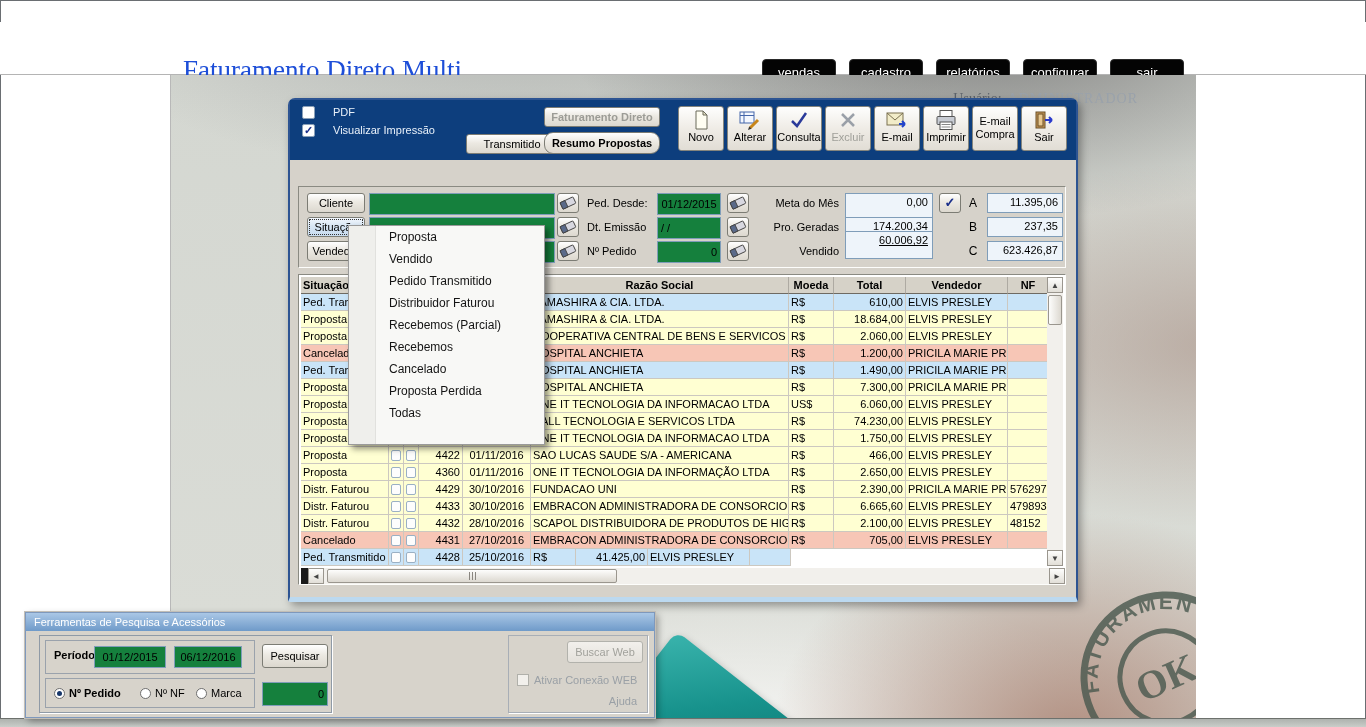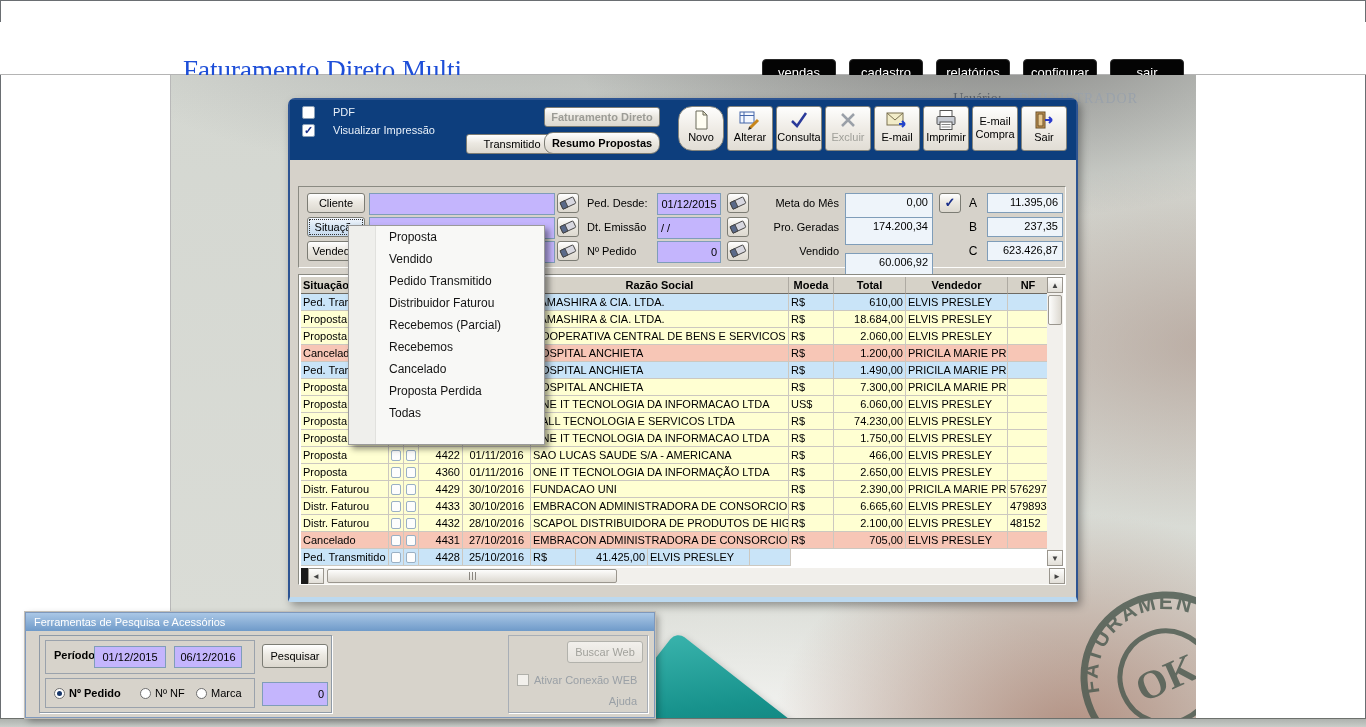--- a/index.html
+++ b/index.html
@@ -50,21 +50,21 @@
   .teal-obj { position:absolute; left:462px; top:598px; width:165px; height:85px;
     border-radius:10px; transform:rotate(38deg);
     background:linear-gradient(135deg,#3ab4ad,#17928c 45%,#0c6b66);
     box-shadow:3px 3px 8px rgba(0,0,0,.4); }
   .stamp { position:absolute; left:905px; top:512px; transform:rotate(-24deg); opacity:.78; }
 
   
   .btn3d { background:linear-gradient(#ffffff,#ece9e2 45%,#dcd8cf); border:1px solid #7c7c74;
     border-radius:3px; font-size:11px; color:#000; text-align:center; cursor:pointer; }
   .btn3d.disabled { color:#9c9c96; }
-  .tinput { background:#c4b5fd; border:1px solid #7f9db9; font-size:11px; color:#000;
+  .tinput { background:#15803d; border:1px solid #7f9db9; font-size:11px; color:#000;
     font-family:"Liberation Sans", sans-serif; padding:10px 3px; }
   .sumfield { background:#eef4fa; border:1px solid #7f9db9; font-size:11px; color:#000;
     text-align:right; padding:2px 4px 0 0; }
 
   
   .sw { position:absolute; left:288px; top:98px; width:790px; height:504px; background:#d6d2ca;
     border:2px solid #2d5492; border-bottom:5px solid #bcd9f0; border-radius:7px 7px 2px 2px;
     box-shadow:3px 4px 9px rgba(0,0,0,.35); z-index:5; }
   .sw-titlebar { position:relative; height:22px; border-radius:5px 5px 0 0;
     background:linear-gradient(#fdfeff,#d3e7f8 65%,#bedcf3); color:#14213f; font-size:12px;
@@ -211,21 +211,21 @@
         <span class="cbx-lbl">PDF</span>
       </div>
       <div class="cbx-row" style="top:24px;">
         <span class="cbx">✓</span>
         <span class="cbx-lbl">Visualizar Impressão</span>
       </div>
       <div class="btn3d btn-ferr">Transmitido</div>
       <div class="btn3d btn-fd disabled">Faturamento Direto</div>
       <div class="btn3d btn-rp">Resumo Propostas</div>
       <div id="toolbar">
-          <div class="tb-btn" style="left: 388px; border-radius: 14px;">
+          <div class="tb-btn" style="left: 388px;">
             <span class="ico"><svg width="22" height="22" viewBox="0 0 22 22">
                 <path d="M6 2h7l4 4v14H6z" fill="#fffef2" stroke="#6a6a5a"></path>
                 <path d="M13 2v4h4z" fill="#e8e4c8" stroke="#6a6a5a"></path>
               </svg></span>
             <span class="lbl">Novo</span>
           </div>
           <div class="tb-btn" style="left: 437px;">
             <span class="ico"><svg width="24" height="22" viewBox="0 0 24 22">
                 <rect x="2" y="3" width="14" height="11" fill="#f4f8ff" stroke="#4466aa"></rect>
                 <line x1="2" y1="6.5" x2="16" y2="6.5" stroke="#4466aa"></line>
@@ -333,21 +333,21 @@
       <div class="r-lbl" style="top:6px;">Meta do Mês</div>
       <div class="sumfield r-field" style="top:6px;">0,00</div>
       <div class="btn3d chk-btn" style="top:6px;">✓</div>
       <div class="abc" style="top:6px;">A</div>
       <div class="sumfield r2-field" style="top:6px;">11.395,06</div>
       <div class="r-lbl" style="top:30px;">Pro. Geradas</div>
       <div class="sumfield r-field" style="top:30px;">174.200,34</div>
       <div class="abc" style="top:30px;">B</div>
       <div class="sumfield r2-field" style="top:30px;">237,35</div>
       <div class="r-lbl" style="top:54px;">Vendido</div>
-      <div class="sumfield r-field" style="top:66px;">60.006,92</div>
+      <div class="sumfield r-field" style="top:44px;text-decoration:underline;">60.006,92</div>
       <div class="abc" style="top:54px;">C</div>
       <div class="sumfield r2-field" style="top:54px;">623.426,87</div>
     </div>
 
     <div class="sw-table sunken">
       <div class="grid" id="grid">
           <div class="trow th">
             <div class="cell c-situacao">Situação</div>
             <div class="cell c-cb"></div>
             <div class="cell c-cb"></div>

